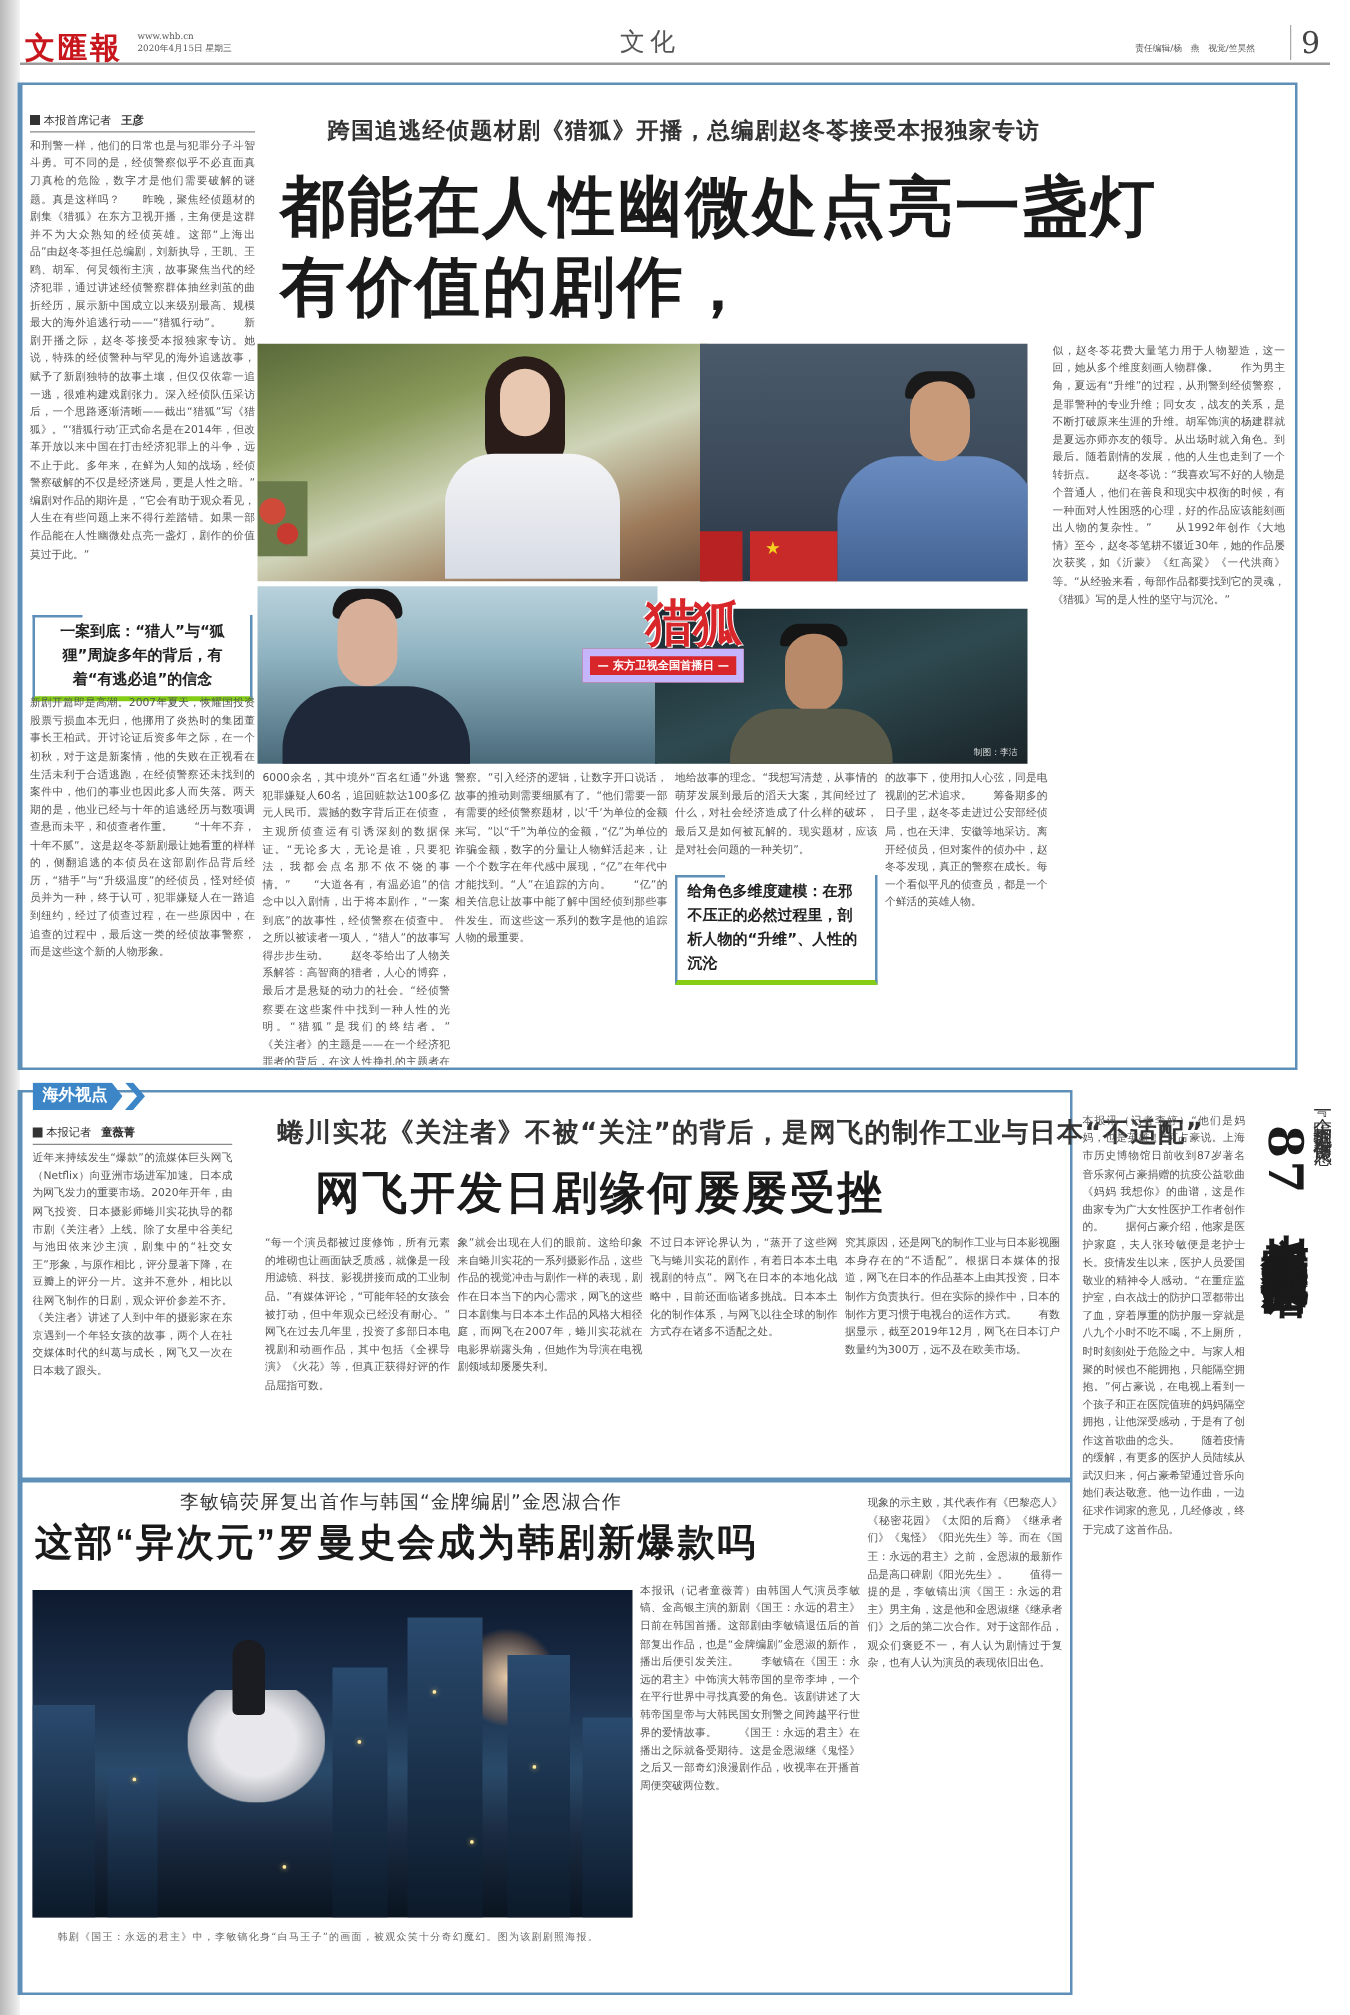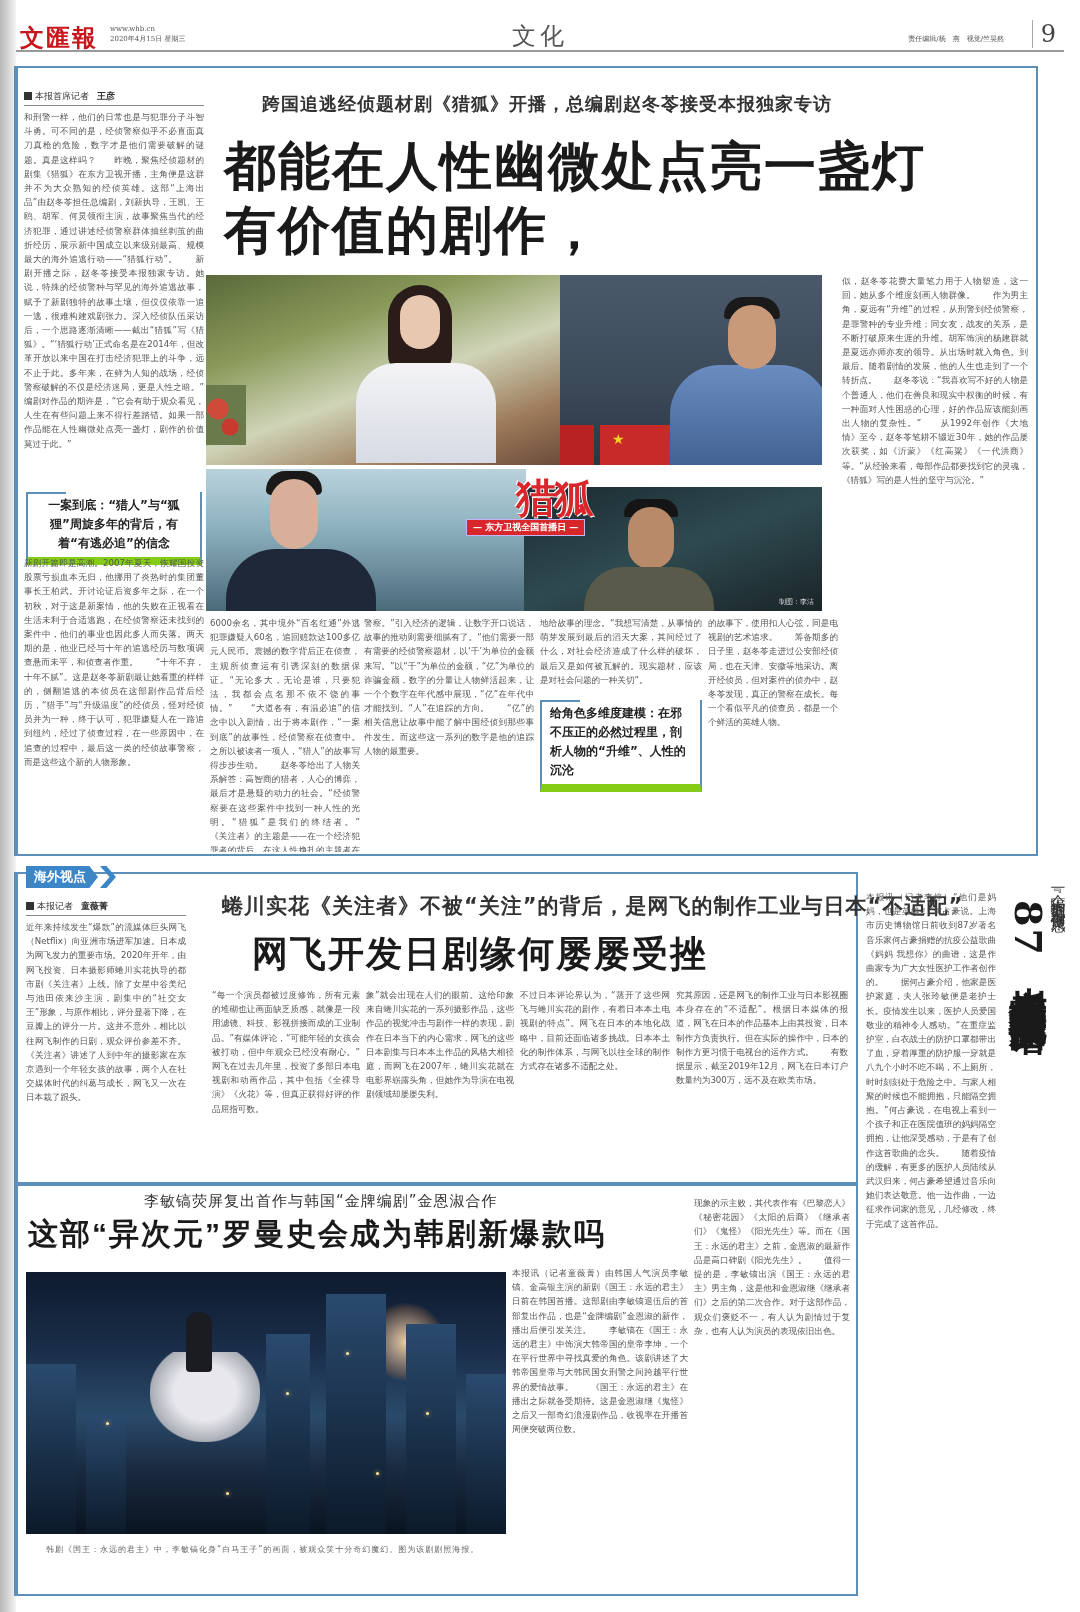--- a/index.html
+++ b/index.html
@@ -4,42 +4,42 @@
 <style>
   * { box-sizing: border-box; margin: 0; padding: 0; }
   html, body { width: 1080px; height: 1612px; overflow: hidden; background: #ffffff; }
   body { font-family: "DejaVu Sans", sans-serif; color: #222; position: relative; }
   .spine { position: absolute; left: 0; top: 0; width: 16px; height: 1612px; background: linear-gradient(to right, #b8b8b8, #e0e0e0 70%, #f4f4f4); }
 
   
   .masthead { position: absolute; left: 16px; top: 18px; width: 1048px; height: 34px; border-bottom: 2px solid #9a9a9a; }
   .logo { position: absolute; left: 4px; top: 4px; font-family: "DejaVu Serif", serif; font-weight: bold; font-size: 24px; color: #c8161d; letter-spacing: 2px; }
   .mast-meta { position: absolute; left: 94px; top: 6px; font-family: "DejaVu Serif", serif; font-size: 7px; line-height: 10px; color: #555; }
-  .section-title { position: absolute; left: 480px; top: 2px; font-family: Liberation Sans, sans-serif; font-size: 24px; color: #555; letter-spacing: 4px; margin-left: 16px; }
+  .section-title { position: absolute; left: 480px; top: 2px; font-family: Liberation Sans, sans-serif; font-size: 20px; color: #555; letter-spacing: 4px; }
   .editors { position: absolute; right: 60px; top: 16px; font-size: 7px; color: #555; }
   .page-num { position: absolute; right: 8px; top: 2px; font-family: "DejaVu Serif", serif; font-size: 24px; color: #444; border-left: 1px solid #aaa; padding-left: 8px; }
 
   
   .box { position: absolute; border: 2px solid #5e8fb8; background: #fff; }
   .box1 { left: 14px; top: 66px; width: 1024px; height: 790px; border-left-width: 4px; }
   .box2 { left: 14px; top: 872px; width: 844px; height: 312px; border-left-width: 4px; }
   .box3 { left: 14px; top: 1184px; width: 844px; height: 412px; border-left-width: 4px; border-top: 2px solid #5e8fb8; }
 
   .body-text { font-family: "DejaVu Sans", sans-serif; font-size: 8.6px; line-height: 14.2px; color: #555; text-align: justify; }
   .col { position: absolute; overflow: hidden; }
 
   .byline { font-size: 9px; color: #333; border-bottom: 1px solid #888; padding-bottom: 2px; margin-bottom: 4px; }
   .byline .sq { display: inline-block; width: 8px; height: 8px; background: #333; margin-right: 3px; vertical-align: -1px; }
   .byline b { margin-left: 8px; text-align: right; }
 
   .kicker { position: absolute; font-size: 18px; font-weight: bold; color: #333; letter-spacing: 1px; white-space: nowrap; }
   .headline-main { position: absolute; font-family: "DejaVu Sans", sans-serif; font-weight: bold; font-size: 52px; line-height: 64px; color: #1a1a1a; letter-spacing: 2px; }
   .headline-serif { position: absolute; font-family: Liberation Sans, sans-serif; font-weight: bold; font-size: 36px; color: #1a1a1a; letter-spacing: 2px; white-space: nowrap; }
 
-  .pullquote { position: absolute; border-left: 2px solid #5e8fb8; border-right: 2px solid #5e8fb8; border-bottom: 8px solid #84cc16; padding: 4px 8px; font-weight: bold; font-size: 12px; line-height: 19px; color: #222; background: #fff; }
+  .pullquote { position: absolute; border-left: 2px solid #5e8fb8; border-right: 2px solid #5e8fb8; border-bottom: 4px solid #84cc16; padding: 4px 8px; font-weight: bold; font-size: 12px; line-height: 19px; color: #222; background: #fff; }
   .pullquote::before { content: ""; position: absolute; left: -2px; top: 0; width: 40px; height: 2px; background: #5e8fb8; }
 
   
   .collage { position: absolute; left: 206px; top: 275px; width: 616px; height: 336px; }
   .photo { position: absolute; overflow: hidden; }
   .p1 { left: 0; top: 0; width: 360px; height: 190px; background: linear-gradient(160deg, #5a6a3a 0%, #8a9a5a 30%, #cfd4b8 55%, #9c7a5a 80%, #6a4a3a 100%); }
   .p1 .jacket { position: absolute; left: 150px; top: 88px; width: 140px; height: 100px; background: linear-gradient(#f4f4f6, #d6dbe4); border-radius: 40px 40px 0 0; }
   .p1 .face { position: absolute; left: 194px; top: 20px; width: 40px; height: 54px; background: #e8c8b0; border-radius: 20px; }
   .p1 .hair { position: absolute; left: 182px; top: 10px; width: 64px; height: 90px; background: #2a1c18; border-radius: 32px 32px 20px 20px; }
   .p1 .flowers { position: absolute; left: 0; top: 110px; width: 40px; height: 60px; background: radial-gradient(circle at 30% 40%, #d04a3a 10px, transparent 11px), radial-gradient(circle at 60% 70%, #c83a30 8px, transparent 9px), #6a7a4a; }
@@ -53,21 +53,21 @@
   .p3 { left: 0; top: 194px; width: 320px; height: 142px; background: linear-gradient(180deg, #b9d2dc 0%, #8fb2c0 40%, #4a6a7a 100%); }
   .p3 .body { position: absolute; left: 20px; top: 80px; width: 150px; height: 70px; background: #1e2838; border-radius: 50px 50px 0 0; }
   .p3 .face { position: absolute; left: 64px; top: 10px; width: 48px; height: 70px; background: #d8b09a; border-radius: 24px; }
   .p3 .hair { position: absolute; left: 60px; top: 2px; width: 56px; height: 24px; background: #1a1818; border-radius: 24px 24px 6px 6px; }
   .p4 { left: 318px; top: 212px; width: 298px; height: 124px; background: linear-gradient(160deg, #1a2a30 0%, #2e4a50 50%, #1a2428 100%); }
   .p4 .suit { position: absolute; left: 60px; top: 80px; width: 130px; height: 60px; background: #5a5a4a; border-radius: 40px 40px 0 0; }
   .p4 .face { position: absolute; left: 104px; top: 20px; width: 46px; height: 62px; background: #b88a6a; border-radius: 22px; }
   .p4 .hair { position: absolute; left: 100px; top: 12px; width: 54px; height: 18px; background: #151515; border-radius: 24px 24px 4px 4px; }
   .p4 .caption-credit { position: absolute; right: 8px; bottom: 4px; font-size: 7px; color: #ddd; }
   .title-logo { position: absolute; left: 310px; top: 196px; font-family: "DejaVu Serif", serif; font-weight: bold; font-size: 40px; color: #d8262b; text-shadow: 1px 1px 0 #fff, -1px -1px 0 #fff; letter-spacing: -2px; }
-  .title-tag { position: absolute; left: 260px; top: 244px; padding: 1px 6px; font-size: 9px; font-weight: bold; color: #fff; background: #d8262b; border: 1px solid #c4b5fd; white-space: nowrap; }
+  .title-tag { position: absolute; left: 260px; top: 244px; padding: 1px 6px; font-size: 9px; font-weight: bold; color: #fff; background: #d8262b; border: 6px solid #c4b5fd; white-space: nowrap; }
 
   .section-tab { position: absolute; left: 26px; top: 866px; height: 22px; padding: 0 12px 0 8px; background: #3c86c8; color: #fff; font-family: "DejaVu Serif", serif; font-weight: bold; font-size: 13px; line-height: 22px; clip-path: polygon(0 0, 88% 0, 100% 50%, 88% 100%, 0 100%); }
   .section-chev { position: absolute; left: 100px; top: 866px; width: 16px; height: 22px; background: #3c86c8; clip-path: polygon(0 0, 40% 0, 100% 50%, 40% 100%, 0 100%, 60% 50%); }
 
   .vtitle { position: absolute; writing-mode: vertical-rl; font-family: "DejaVu Serif", serif; font-weight: bold; color: #1a1a1a; }
   .vkicker { position: absolute; writing-mode: vertical-rl; font-size: 15px; color: #333; letter-spacing: 2px; }
 
   .photo-kr { position: absolute; left: 26px; top: 1272px; width: 480px; height: 262px; overflow: hidden; background: linear-gradient(180deg, #0e1a2e 0%, #1a2e4a 30%, #2a4a6a 55%, #1a2a40 75%, #0a1420 100%); }
   .photo-kr .bldg { position: absolute; bottom: 0; background: linear-gradient(#2a4a6e, #0c1a2a); }
   .photo-kr .light { position: absolute; width: 3px; height: 3px; background: #ffe8a0; border-radius: 50%; box-shadow: 0 0 4px #ffd060; }

